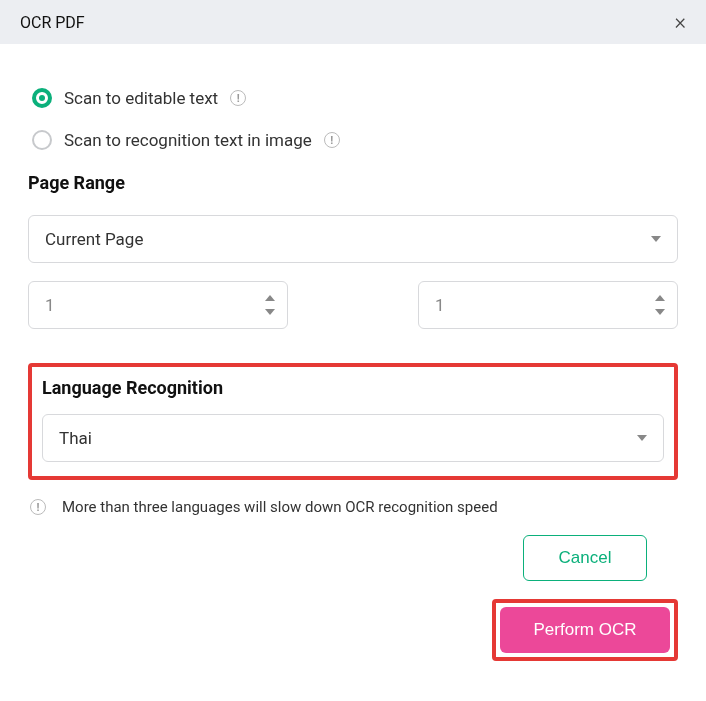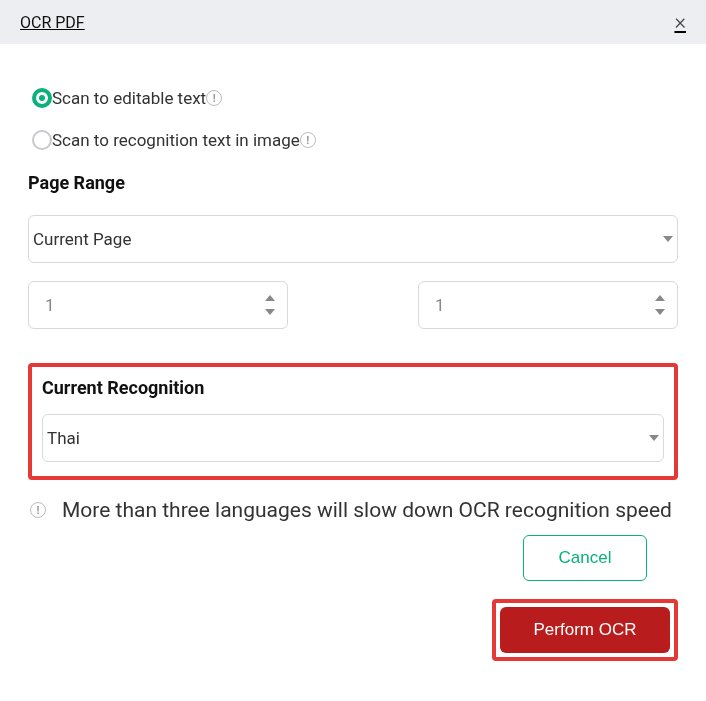--- a/index.html
+++ b/index.html
@@ -14,21 +14,20 @@
       background: #fff;
       position: relative;
     }
     .titlebar {
       background: #eceef2;
       height: 44px;
       display: flex;
       align-items: center;
       justify-content: space-between;
       padding: 16px 20px;
-      text-decoration: underline;
     }
     .titlebar-title {
       font-size: 16px;
       color: #111;
       font-weight: 400;
     }
     .close-x {
       font-size: 22px;
       color: #444;
       cursor: pointer;
@@ -40,20 +39,21 @@
     }
     .section-header {
       font-size: 18px;
       font-weight: 700;
       color: #111;
       margin-bottom: 22px;
     }
     .radio-row {
       display: flex;
       align-items: center;
+      gap: 12px;
       margin-bottom: 22px;
       padding-left: 4px;
     }
     .radio-outer {
       width: 20px;
       height: 20px;
       border-radius: 50%;
       display: inline-flex;
       align-items: center;
       justify-content: center;
@@ -92,21 +92,21 @@
     .page-range-section {
     }
     .select-box {
       width: 100%;
       height: 48px;
       border: 1px solid #d8d9dc;
       border-radius: 6px;
       display: flex;
       align-items: center;
       justify-content: space-between;
-      padding: 0 4px;
+      padding: 0 16px;
       font-size: 17px;
       color: #333;
       background: #fff;
       cursor: pointer;
       margin-top: 4px;
     }
     .dropdown-arrow {
       border-left: 5px solid transparent;
       border-right: 5px solid transparent;
       border-top: 6px solid #888;
@@ -162,21 +162,21 @@
       margin-bottom: 16px;
     }
     .warning-row {
       display: flex;
       align-items: center;
       gap: 16px;
       margin-top: 18px;
       padding-left: 2px;
     }
     .warning-text {
-      font-size: 21px;
+      font-size: 15px;
       color: #333;
     }
     .button-row {
       position: absolute;
       bottom: 40px;
       right: 28px;
       display: flex;
       align-items: center;
       gap: 18px;
       flex-direction: column;
@@ -192,21 +192,21 @@
       border: none;
     }
     .btn-cancel {
       width: 124px;
       border: 1.5px solid #0bb07b;
       background: #fff;
       color: #0bb07b;
     }
     .btn-primary {
       width: 170px;
-      background: #b91c1c;
+      background: #ec4899;
       color: #fff;
     }
     .primary-wrap {
       border: 4px solid #e53935;
       border-radius: 4px;
       padding: 4px;
     }
   </style>
 </head>
 <body>
@@ -251,21 +251,21 @@
         <span>1</span>
         <div class="spinner-arrows">
           <span class="arrow-up"></span>
           <span class="arrow-down-sm"></span>
         </div>
       </div>
     </div>
   </div>
 
   <div class="highlight-box">
-    <div class="section-header">Current Recognition</div>
+    <div class="section-header">Language Recognition</div>
     <div class="select-box">
       <span>Thai</span>
       <span class="dropdown-arrow"></span>
     </div>
   </div>
 
   <div class="warning-row">
     <span class="info-icon">!</span>
     <span class="warning-text">More than three languages will slow down OCR recognition speed</span>
   </div>

